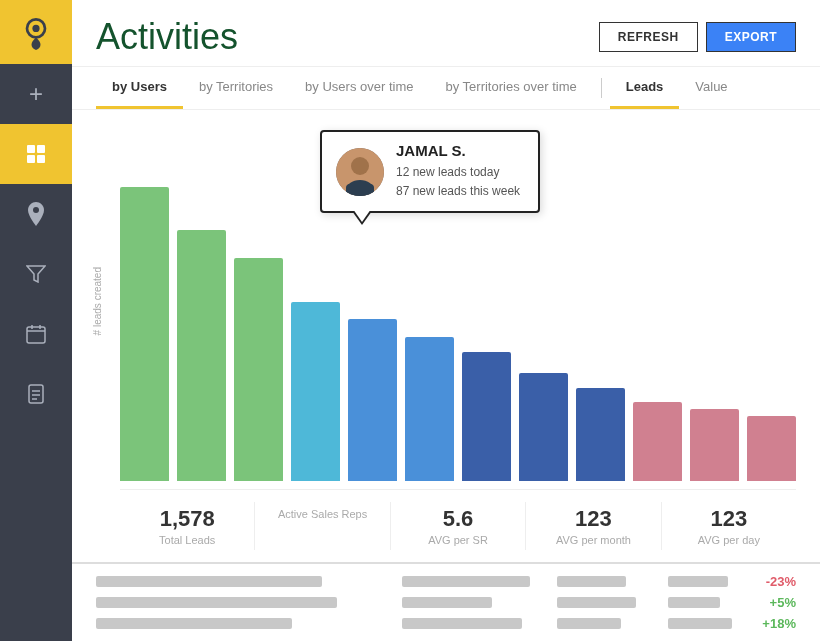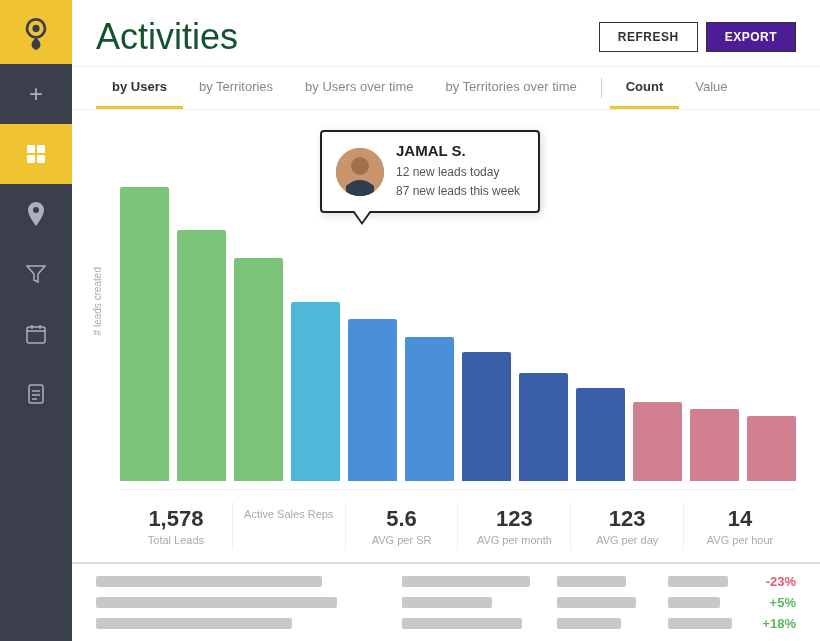--- a/index.html
+++ b/index.html
@@ -67,21 +67,21 @@
       background: #fff;
       color: #333;
       padding: 7px 18px;
       font-size: 12px;
       font-weight: 600;
       cursor: pointer;
       letter-spacing: 0.5px;
     }
     .btn-export {
       border: 1.5px solid #333;
-      background: #4c1d95;
+      background: #3b82f6;
       color: #fff;
       padding: 7px 18px;
       font-size: 12px;
       font-weight: 600;
       cursor: pointer;
       letter-spacing: 0.5px;
       text-align: right;
     }
 
     
@@ -309,21 +309,21 @@
       <button class="btn-export">EXPORT</button>
     </div>
   </div>
 
   <div class="tabs">
     <div class="tab active">by Users</div>
     <div class="tab">by Territories</div>
     <div class="tab">by Users over time</div>
     <div class="tab">by Territories over time</div>
     <div class="tab-separator"></div>
-    <div class="tab" style="color:#333;font-weight:600;border-bottom:3px solid #f0c430;">Count</div>
+    <div class="tab" style="color:#333;font-weight:600;border-bottom:3px solid #f0c430;">Leads</div>
     <div class="tab">Value</div>
   </div>
 
   <div class="chart-area">
     <div class="chart-container">
       <div style="position:absolute;left:-28px;top:0;bottom:8px;display:flex;align-items:center;">
         <span style="font-size:10px;color:#aaa;writing-mode:vertical-rl;transform:rotate(180deg);white-space:nowrap;">
           # leads created
         </span>
       </div>
@@ -372,24 +372,20 @@
         <div class="stat-label">AVG per SR</div>
       </div>
       <div class="stat-item">
         <span class="stat-value">123</span>
         <div class="stat-label">AVG per month</div>
       </div>
       <div class="stat-item">
         <span class="stat-value">123</span>
         <div class="stat-label">AVG per day</div>
       </div>
-      <div class="stat-item">
-        <span class="stat-value">14</span>
-        <div class="stat-label">AVG per hour</div>
-      </div>
     </div>
   </div>
 
   <div class="bottom-section">
 
     <div class="table-row">
       <div style="flex:2;display:flex;flex-direction:column;gap:0;">
         <div style="height:11px;background:#c8c8c8;border-radius:2px;width:75%;margin-bottom:0;"></div>
       </div>
       <div style="flex:1;display:flex;flex-direction:column;gap:0;">

